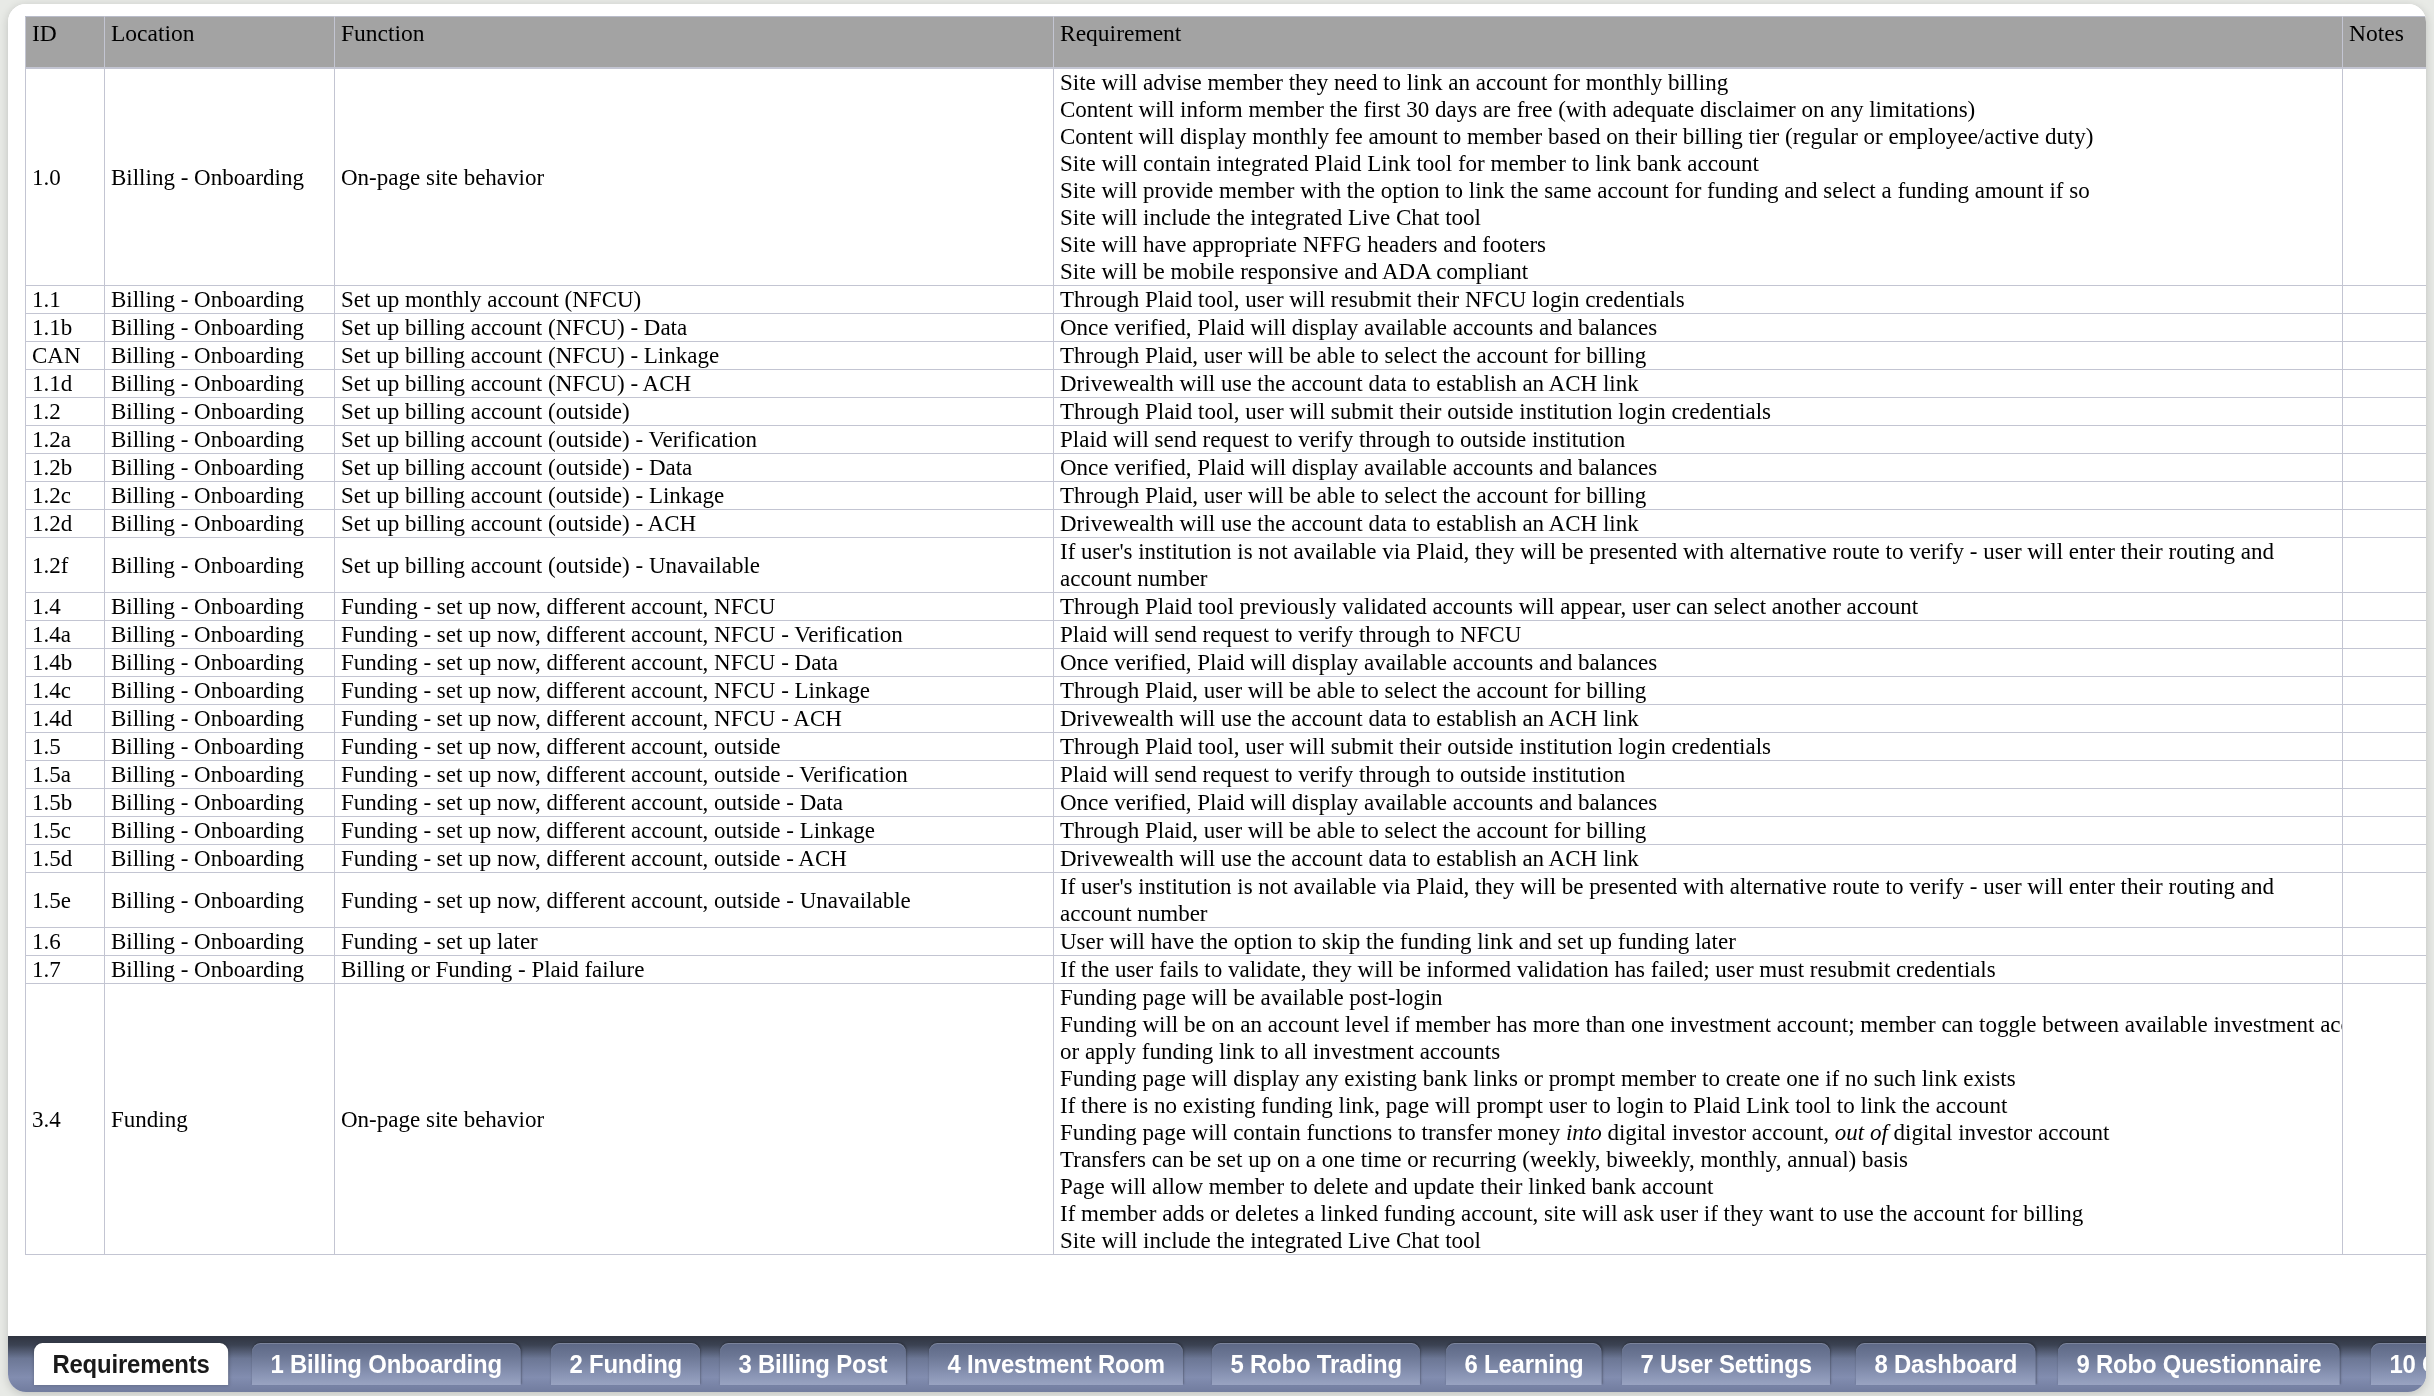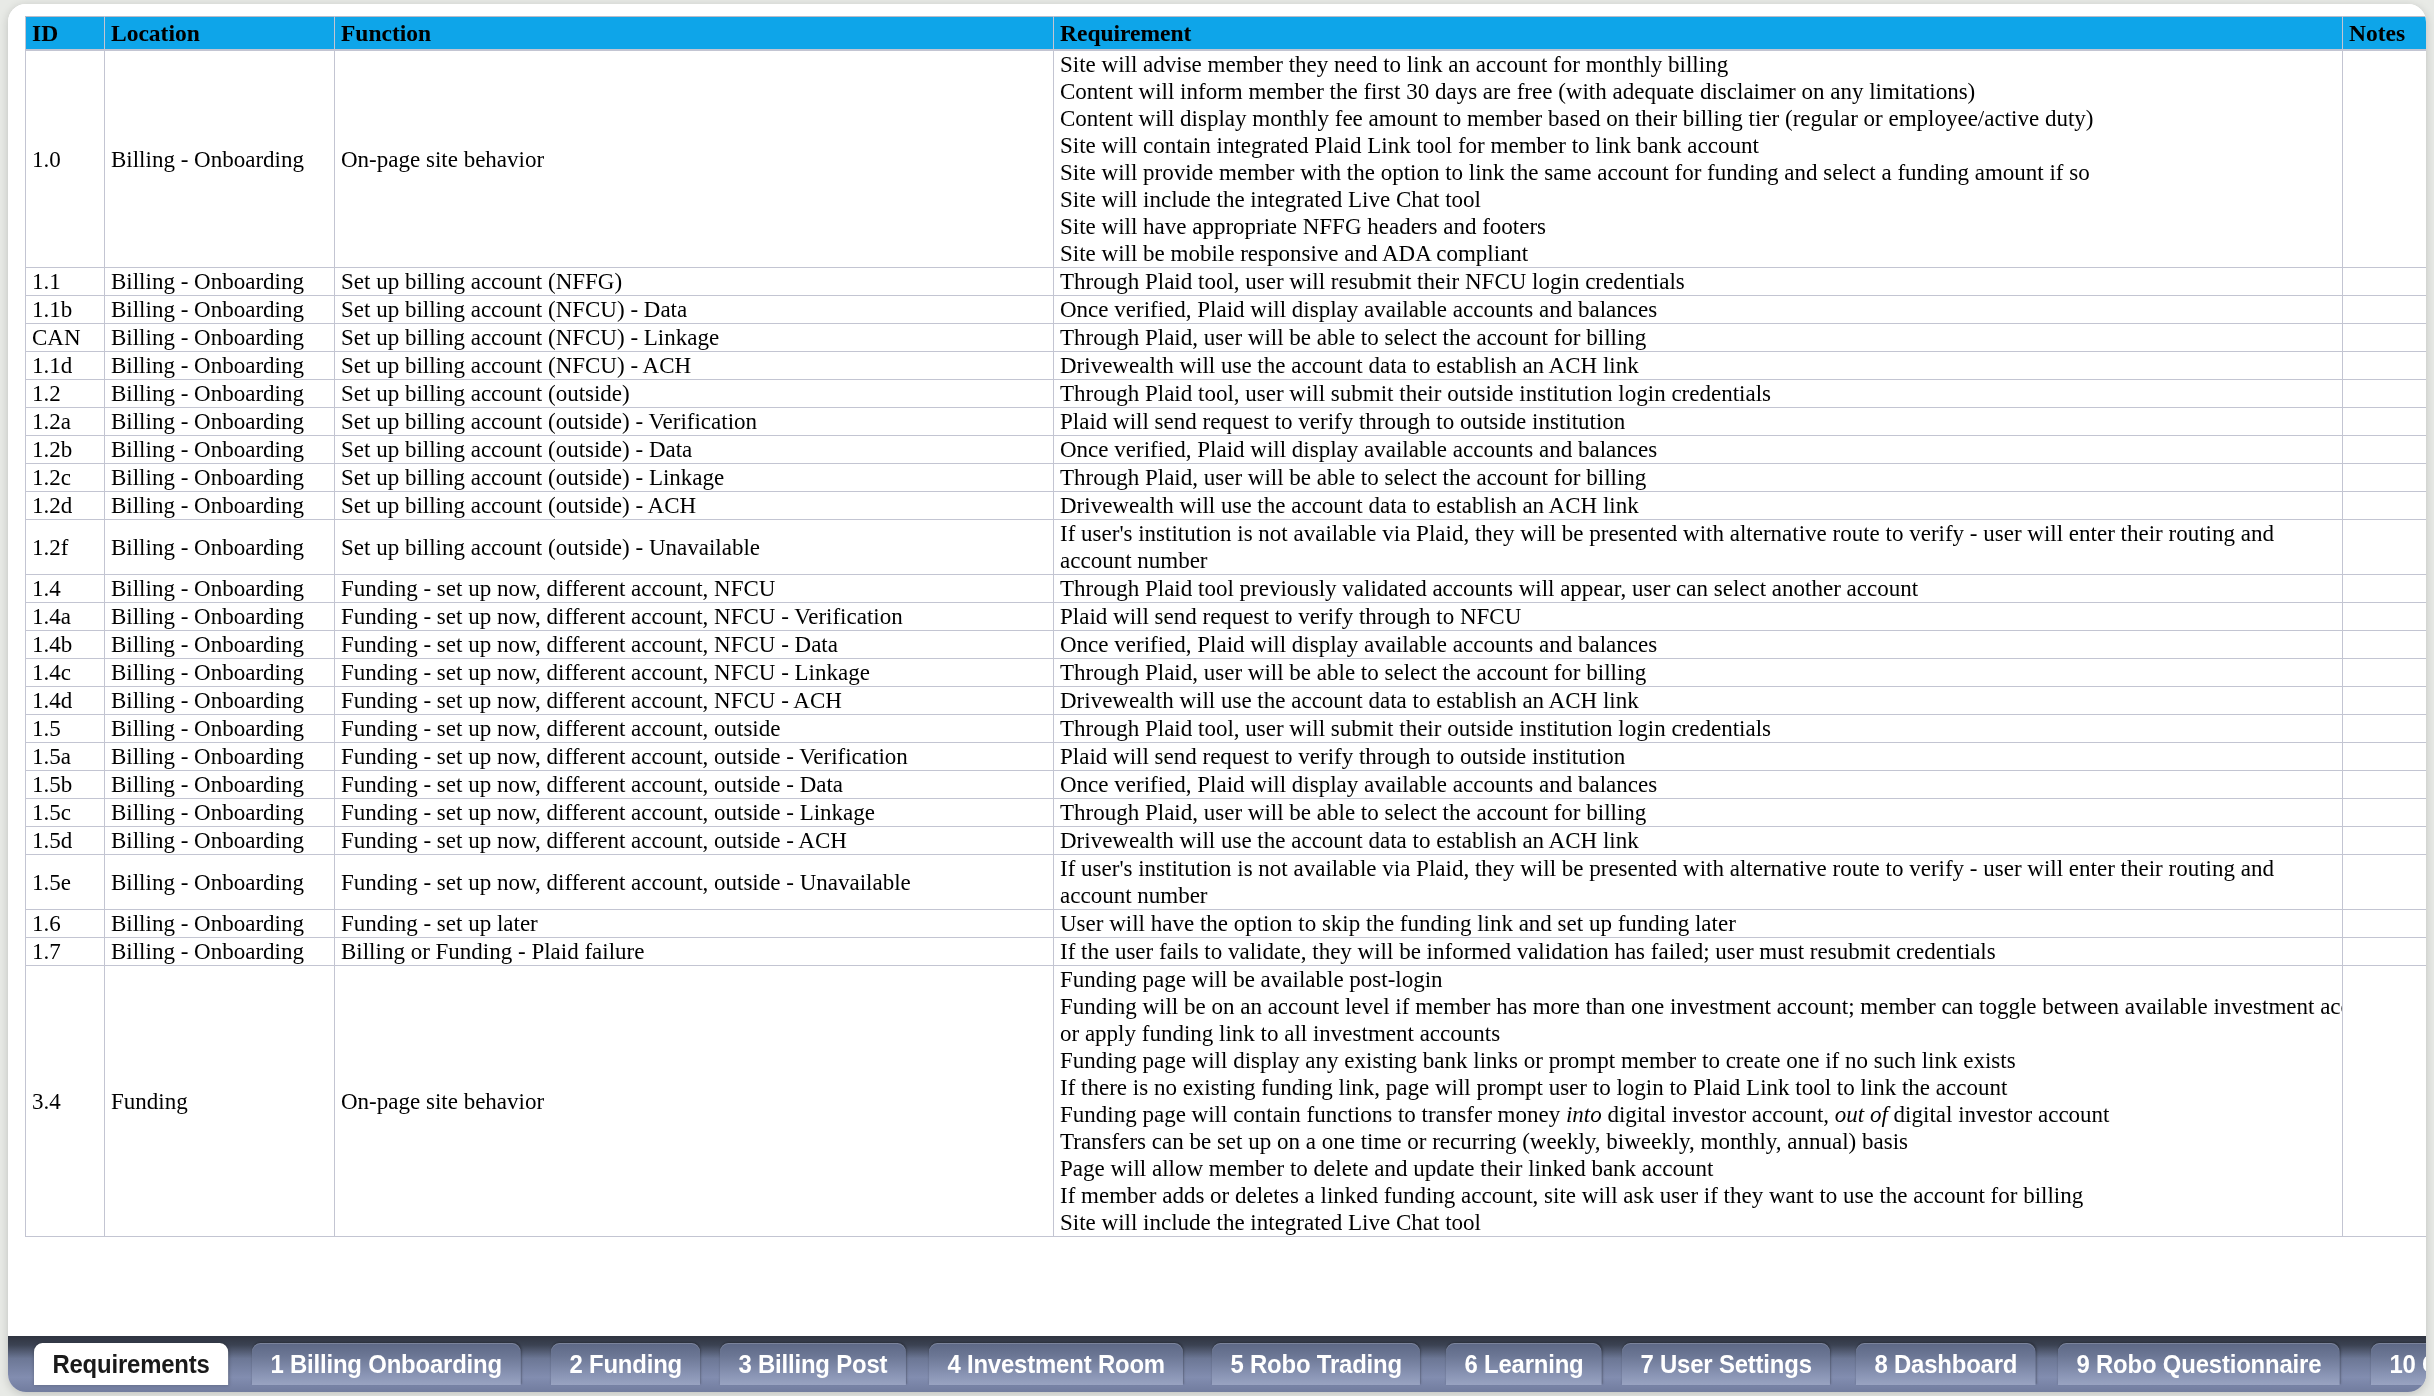--- a/index.html
+++ b/index.html
@@ -55,27 +55,27 @@
     padding: 0 6px;
     vertical-align: middle;
     font-size: 23px;
     line-height: 27px;
     color: #000;
     text-align: left;
     overflow: hidden;
   }
 
   table.grid thead th {
-    font-weight: bold;
+    font-weight: normal;
     font-size: 23.5px;
     height: 30px;
     line-height: 28px;
     padding-top: 1px;
-    padding-bottom: 1px;
-    background: #0ea5e9;
+    padding-bottom: 19px;
+    background: #a3a3a3;
     border-top: 1px solid #b9bcc9;
     border-bottom: 2px solid #c3c5d2;
   }
 
   table.grid tbody td { height: 27px; }
 
   td.multiline {
     vertical-align: middle;
     padding-top: 3px;
     padding-bottom: 3px;
@@ -163,21 +163,21 @@
                 <div>Site will include the integrated Live Chat tool</div>
                 <div>Site will have appropriate NFFG headers and footers</div>
                 <div>Site will be mobile responsive and ADA compliant</div>
               </div>
             </td>
             <td class="multiline"></td>
           </tr>
           <tr>
             <td>1.1</td>
             <td>Billing - Onboarding</td>
-            <td>Set up billing account (NFFG)</td>
+            <td>Set up monthly account (NFCU)</td>
             <td class="multiline">
               <div class="req-wrap">Through Plaid tool, user will resubmit their NFCU login credentials</div>
             </td>
             <td></td>
           </tr>
           <tr>
             <td>1.1b</td>
             <td>Billing - Onboarding</td>
             <td>Set up billing account (NFCU) - Data</td>
             <td class="multiline">

